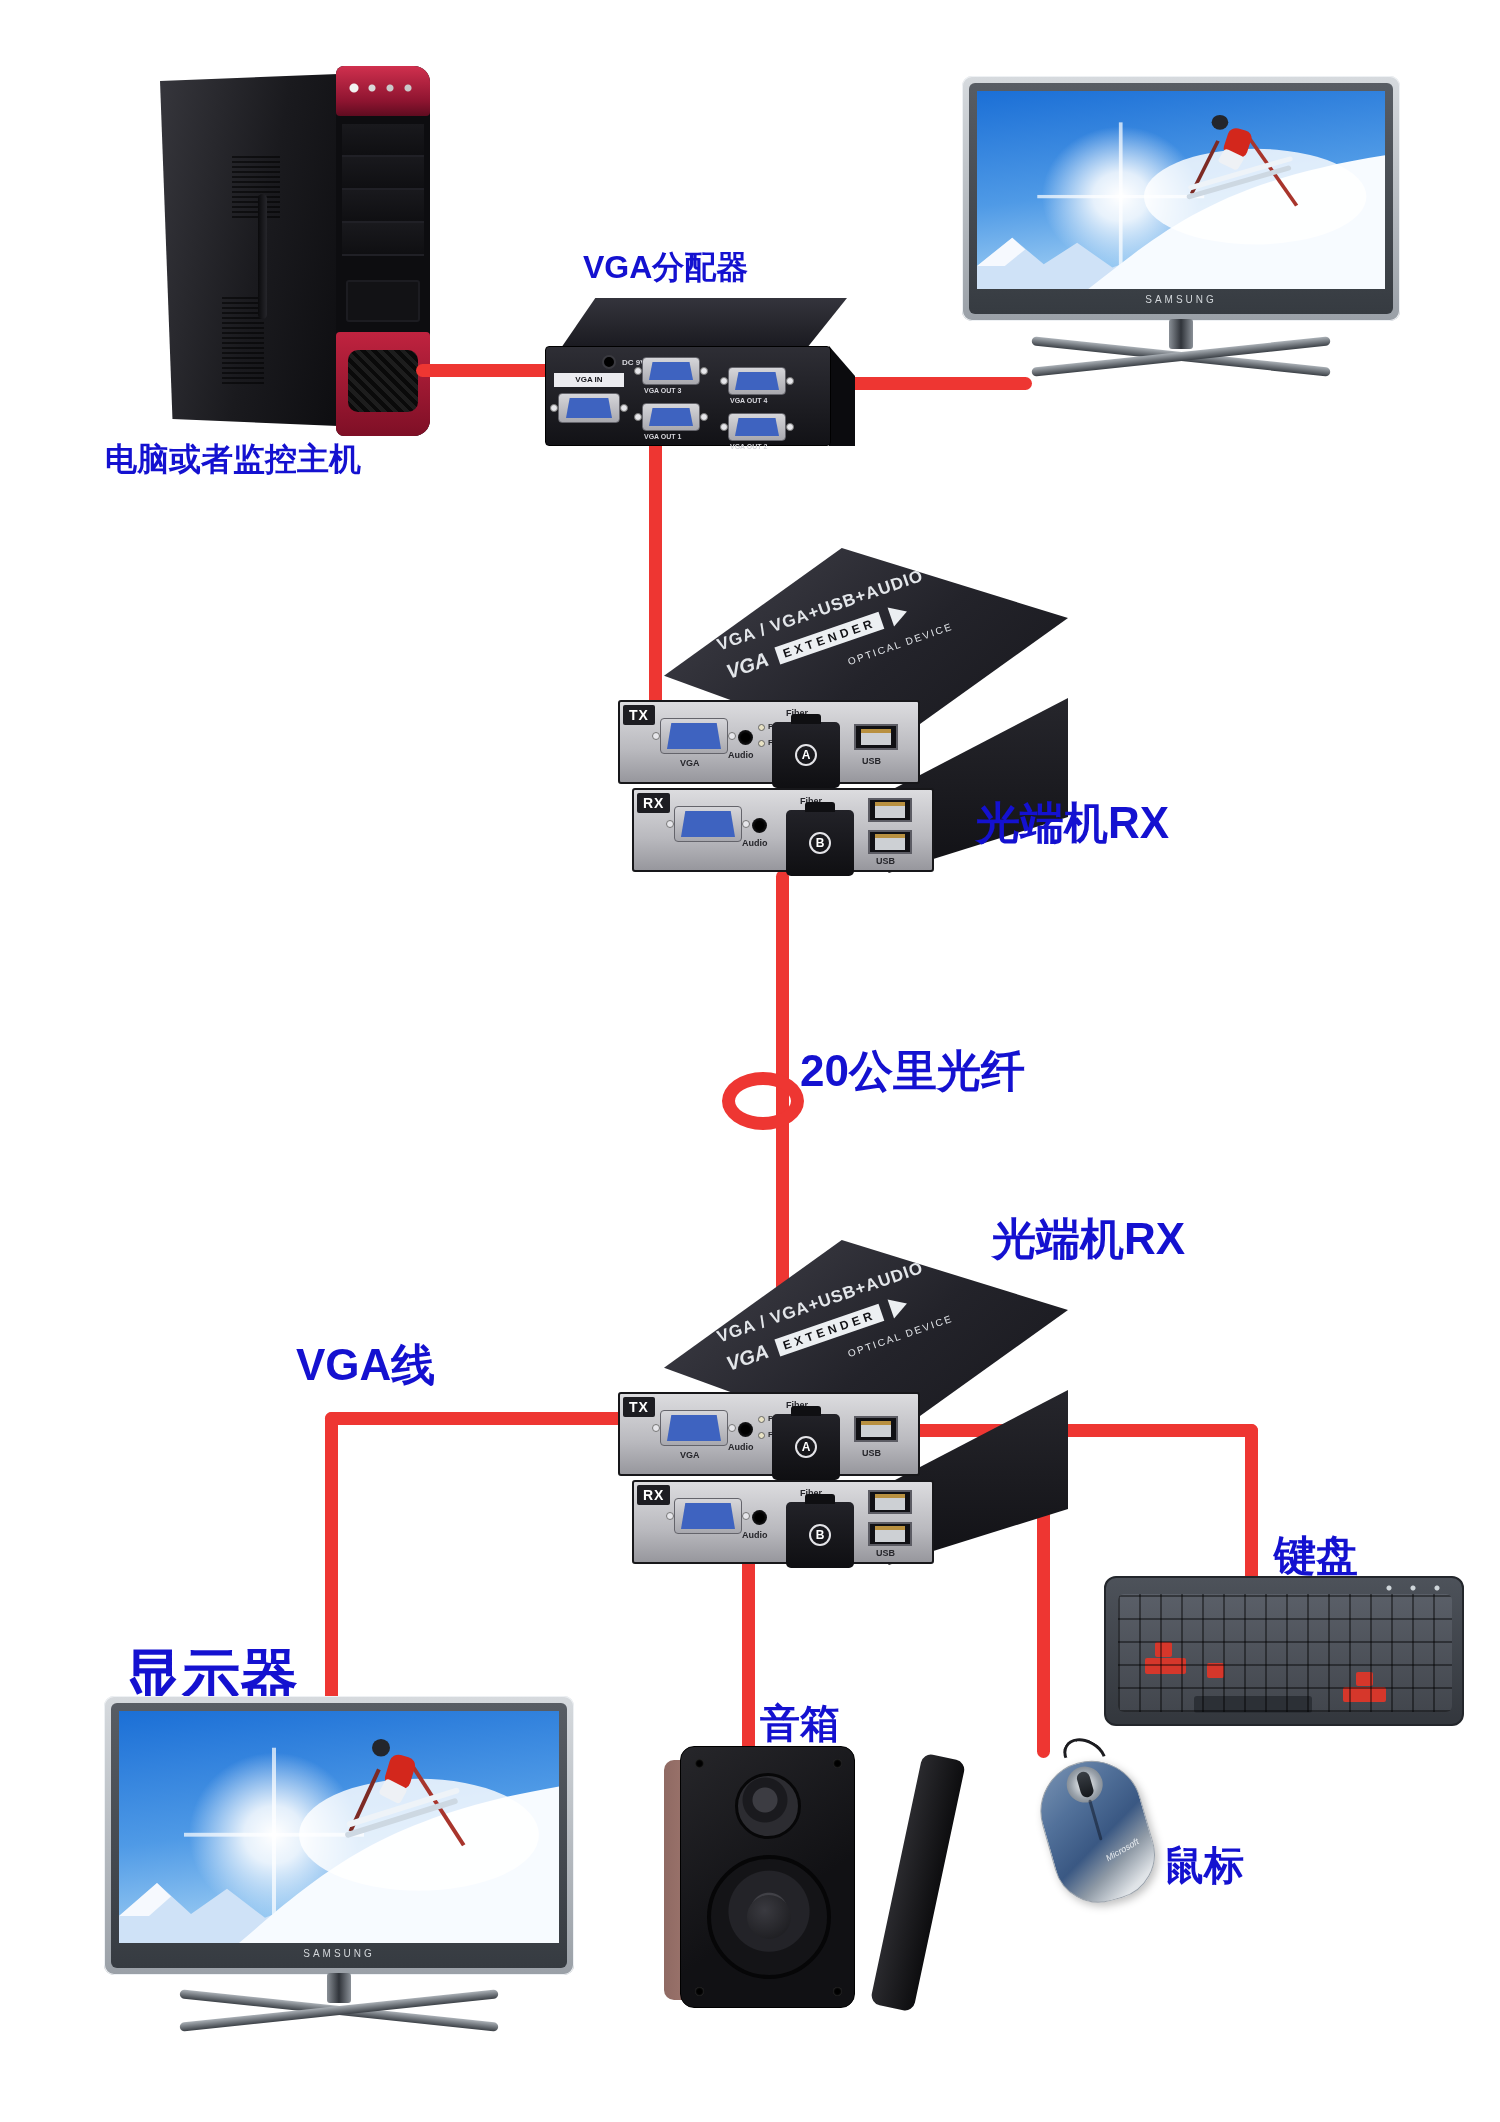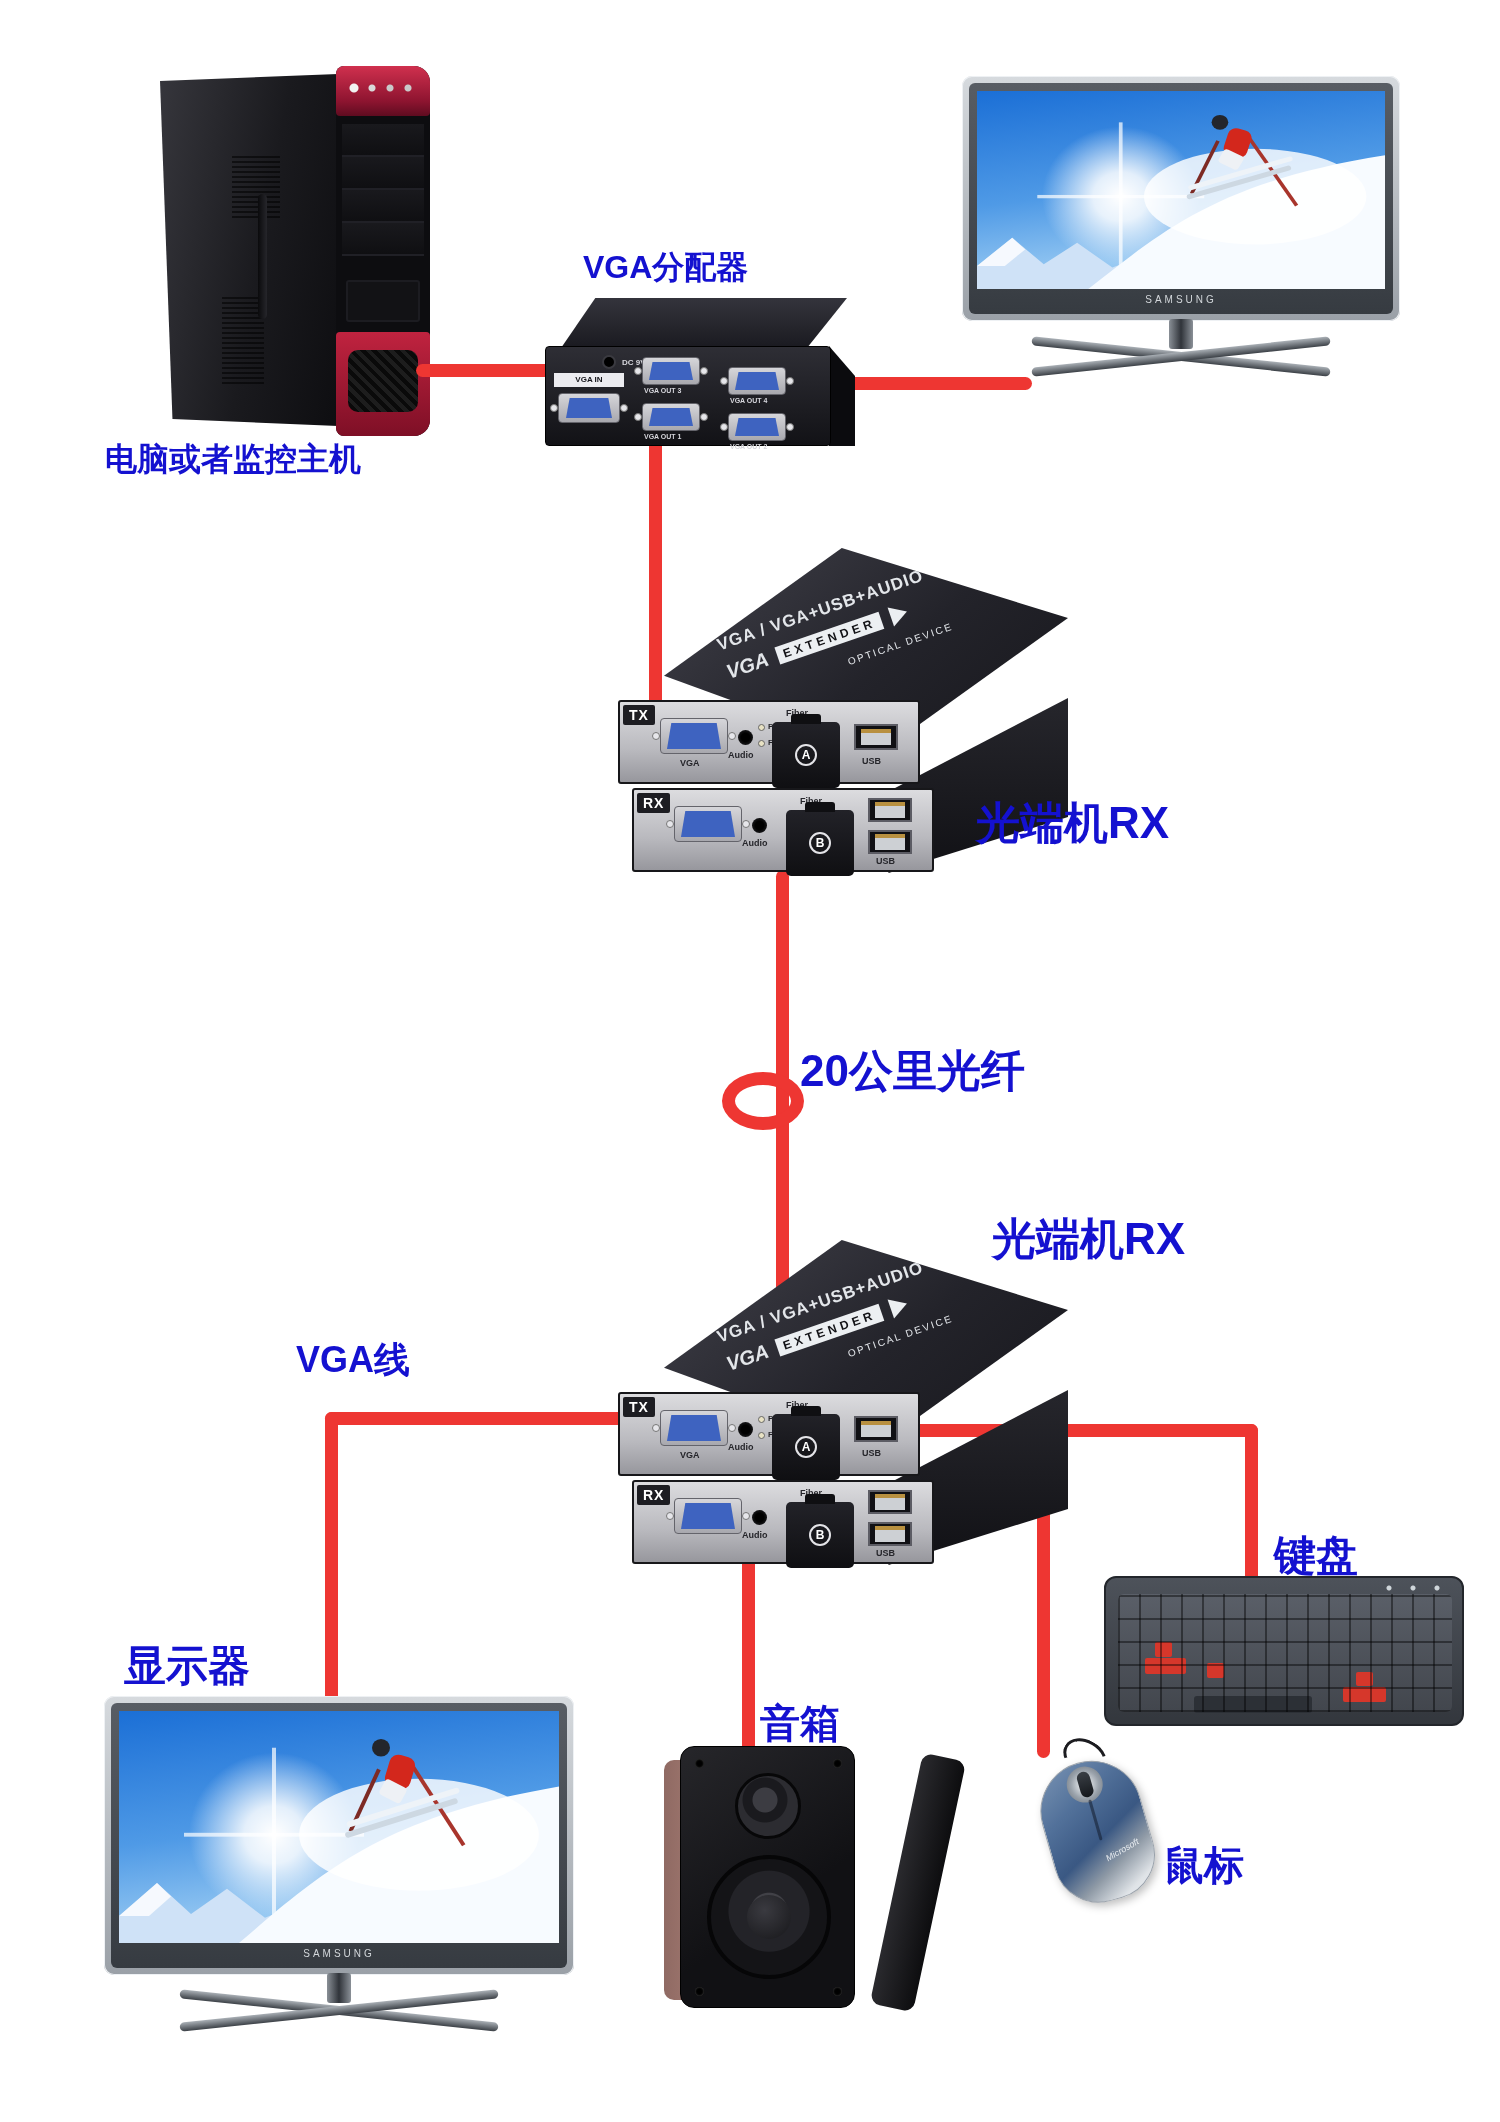--- a/index.html
+++ b/index.html
@@ -380,23 +380,23 @@
       <span class="port-label" style="left:166px; top:6px;">Fiber</span>
       <div class="fiber-block" style="left:152px; top:20px;">
         <span class="fiber-letter">B</span>
       </div>
       <div class="usb-port" style="left:234px; top:8px; height:24px;"></div>
       <div class="usb-port" style="left:234px; top:40px; height:24px;"></div>
       <span class="port-label" style="left:242px; top:66px;">USB</span>
     </div>
   </div>
 
-  <div class="lbl" style="left:296px; top:1336px; font-size:36px;">VGA线</div>
-
-  <div class="lbl" style="left:124px; top:1638px; font-size:42px;">显示器</div>
+  <div class="lbl" style="left:296px; top:1336px; font-size:44px;">VGA线</div>
+
+  <div class="lbl" style="left:124px; top:1638px; font-size:58px;">显示器</div>
   <div class="monitor" style="left:104px; top:1696px; width:470px; height:350px;">
     <div class="mon-frame">
       <div class="mon-bezel">
         <svg class="mon-screen" viewBox="0 0 440 240" preserveAspectRatio="none" style="height:232px;">
           <use href="#ski-scene" width="440" height="240"></use>
         </svg>
         <div class="mon-brand">SAMSUNG</div>
       </div>
     </div>
     <div class="mon-neck" style="left:223px; top:277px; height:30px;"></div>

